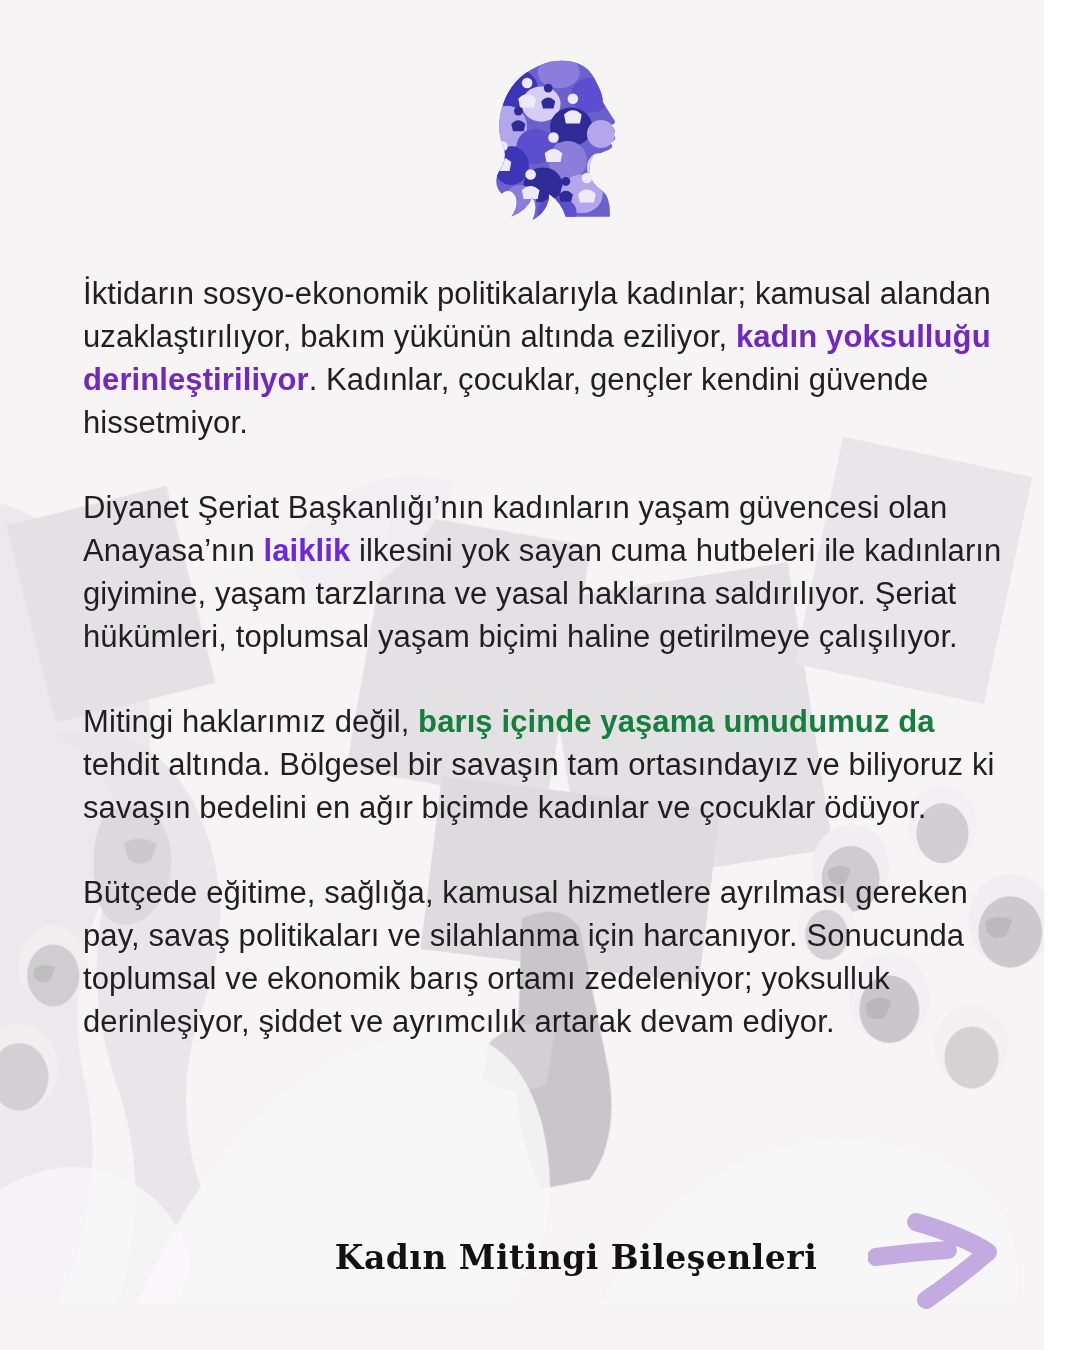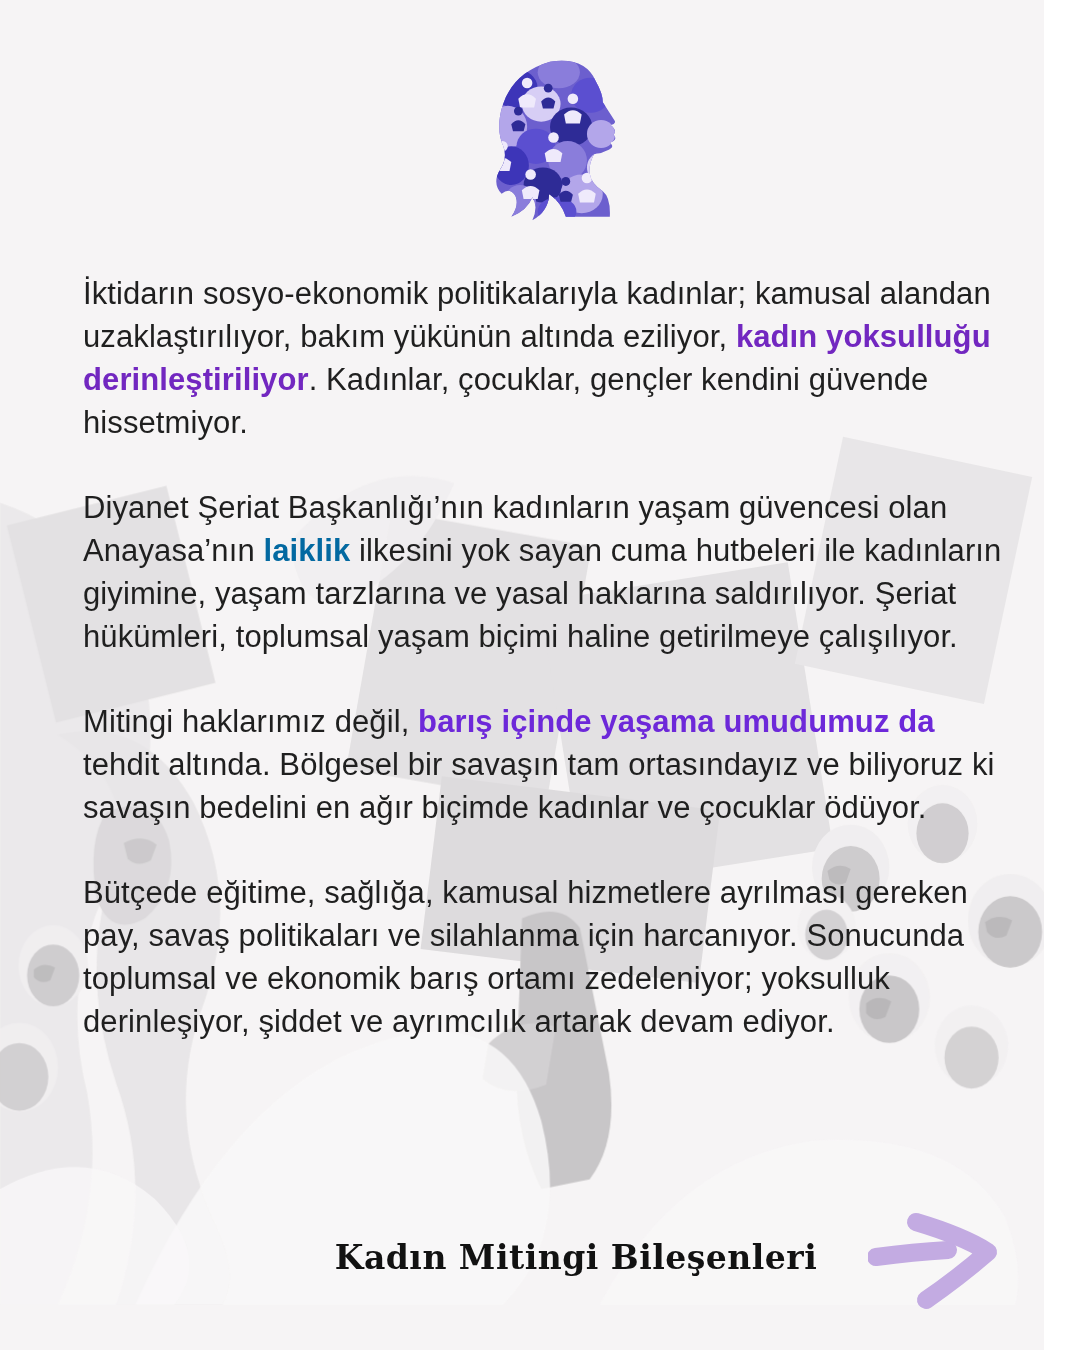--- a/index.html
+++ b/index.html
@@ -149,22 +149,22 @@
         <circle cx="64" cy="66" r="5"></circle>
           <path d="M56,81 q8,-9 16,0 l-2,8 h-12 z"></path>
         <circle cx="118" cy="146" r="5"></circle>
           <path d="M110,161 q8,-9 16,0 l-2,8 h-12 z"></path>
       </g>
     </g>
   </svg>
 
   <div class="body-text" id="paragraphs" style="color: rgb(31, 31, 31);">
       <div class="paragraph"><span>İktidarın sosyo-ekonomik politikalarıyla kadınlar; kamusal alandan uzaklaştırılıyor, bakım yükünün altında eziliyor, </span><span class="accent" style="color: rgb(114, 39, 192);">kadın yoksulluğu derinleştiriliyor</span><span>. Kadınlar, çocuklar, gençler kendini güvende hissetmiyor.</span></div>
-      <div class="paragraph"><span>Diyanet Şeriat Başkanlığı’nın kadınların yaşam güvencesi olan Anayasa’nın </span><span class="accent" style="color: #0369a1;">laiklik</span><span> ilkesini yok sayan cuma hutbeleri ile kadınların giyimine, yaşam tarzlarına ve yasal haklarına saldırılıyor. Şeriat hükümleri, toplumsal yaşam biçimi haline getirilmeye çalışılıyor.</span></div>
-      <div class="paragraph"><span>Mitingi haklarımız değil, </span><span class="accent" style="color: #6d28d9;">barış içinde yaşama umudumuz da</span><span> tehdit altında. Bölgesel bir savaşın tam ortasındayız ve biliyoruz ki savaşın bedelini en ağır biçimde kadınlar ve çocuklar ödüyor.</span></div>
+      <div class="paragraph"><span>Diyanet Şeriat Başkanlığı’nın kadınların yaşam güvencesi olan Anayasa’nın </span><span class="accent" style="color: #6d28d9;">laiklik</span><span> ilkesini yok sayan cuma hutbeleri ile kadınların giyimine, yaşam tarzlarına ve yasal haklarına saldırılıyor. Şeriat hükümleri, toplumsal yaşam biçimi haline getirilmeye çalışılıyor.</span></div>
+      <div class="paragraph"><span>Mitingi haklarımız değil, </span><span class="accent" style="color: #15803d;">barış içinde yaşama umudumuz da</span><span> tehdit altında. Bölgesel bir savaşın tam ortasındayız ve biliyoruz ki savaşın bedelini en ağır biçimde kadınlar ve çocuklar ödüyor.</span></div>
       <div class="paragraph"><span>Bütçede eğitime, sağlığa, kamusal hizmetlere ayrılması gereken pay, savaş politikaları ve silahlanma için harcanıyor. Sonucunda toplumsal ve ekonomik barış ortamı zedeleniyor; yoksulluk derinleşiyor, şiddet ve ayrımcılık artarak devam ediyor.</span></div>
     </div>
 
   <div class="footer" style="color: rgb(18, 18, 18);">Kadın Mitingi Bileşenleri</div>
 
   <svg class="arrow" viewBox="0 0 150 105" xmlns="http://www.w3.org/2000/svg" aria-hidden="true">
     <g fill="none" stroke="#c3abe2" stroke-width="18" stroke-linecap="round" stroke-linejoin="round">
       <path d="M8,49 Q45,44 80,42"></path>
       <path d="M48,14 Q95,28 120,44 Q90,70 58,92"></path>
     </g>

